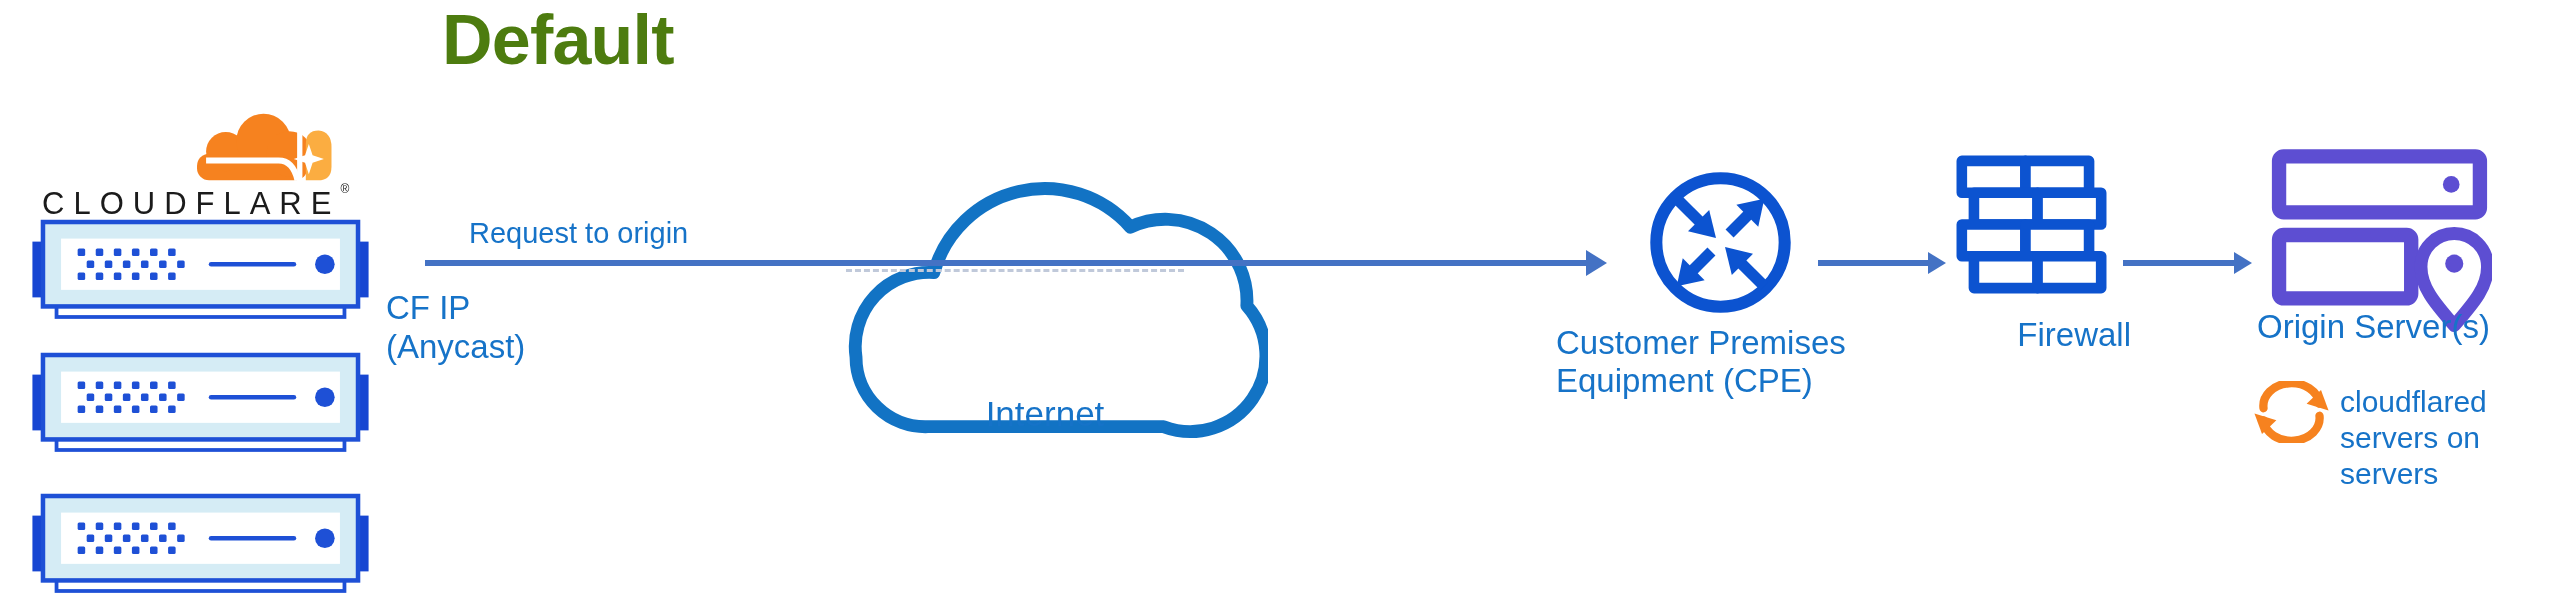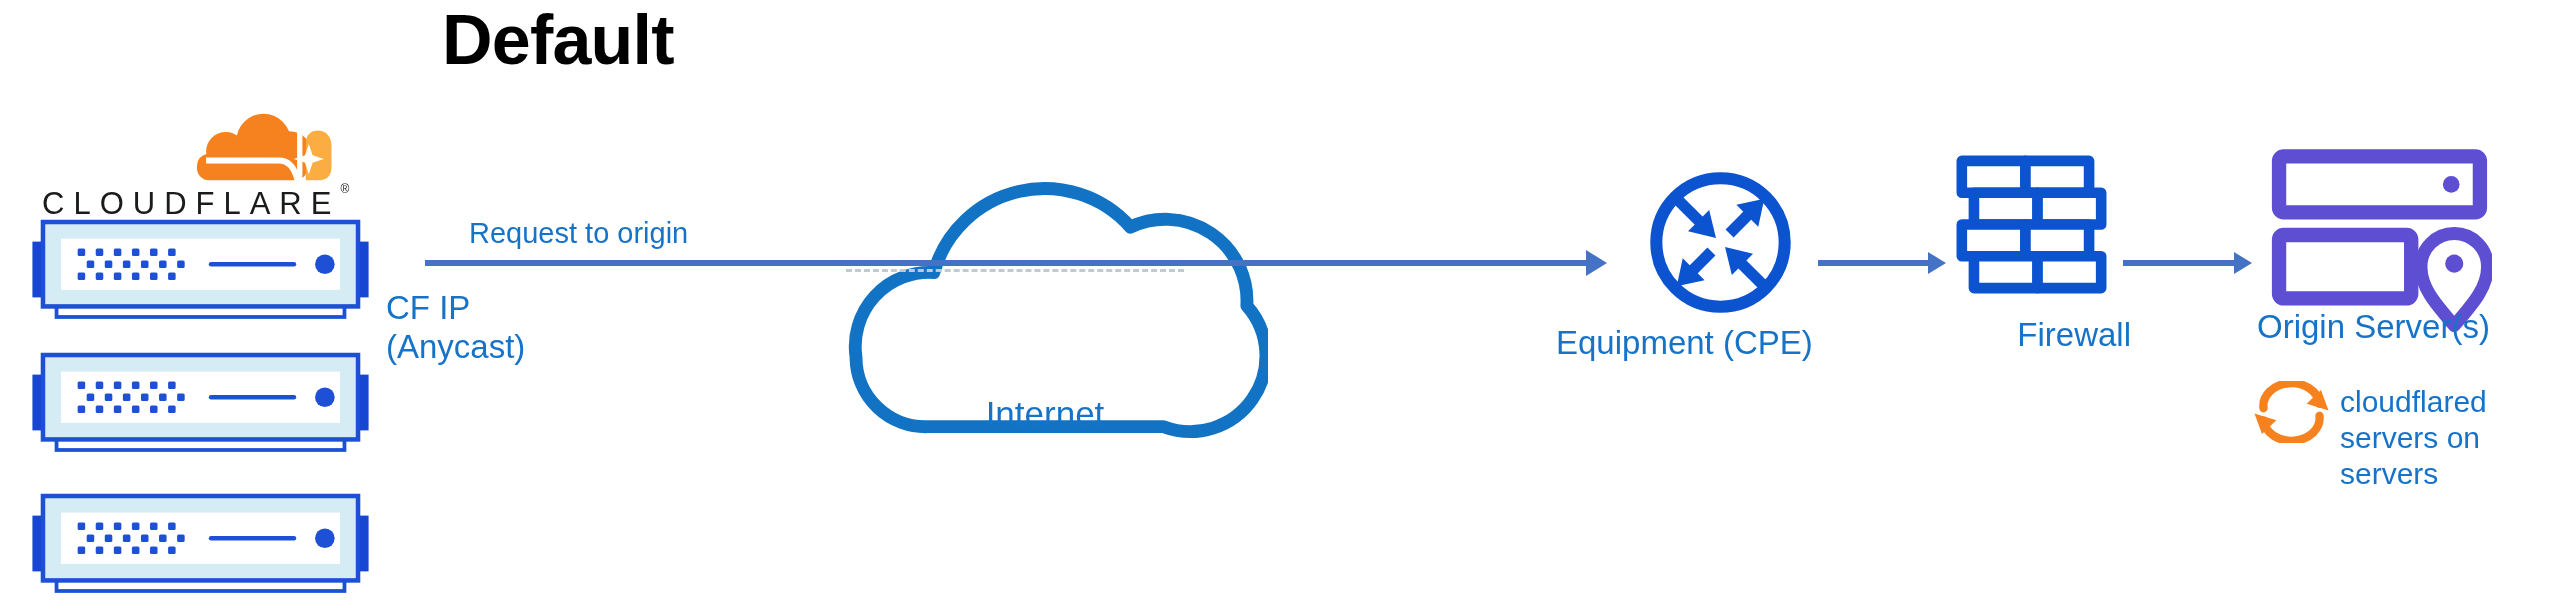--- a/index.html
+++ b/index.html
@@ -3,21 +3,21 @@
 <meta charset="utf-8">
 <style>
   html,body{margin:0;padding:0;background:#ffffff;}
   .canvas{
     position:relative;width:2576px;height:614px;background:#ffffff;overflow:hidden;
     font-family:"Liberation Sans", sans-serif;
   }
   .abs{position:absolute;}
   .title{
     left:442px;top:0px;font-size:70px;font-weight:600;letter-spacing:-0.8px;
-    color:#000000;
+    color:#4d7c0f;
   }
   .blue-label{color:#1673C8;font-size:33px;line-height:39px;}
   .wordmark{
     left:42px;top:182px;font-size:31px;font-weight:400;letter-spacing:9px;
     color:#1B1B1B;white-space:nowrap;
   }
   .wordmark sup{font-size:12px;letter-spacing:0;vertical-align:21px;}
   .line{background:#4472C4;height:6px;}
   .arrowhead{
     width:0;height:0;border-top:13px solid transparent;border-bottom:13px solid transparent;
@@ -168,20 +168,21 @@
       <polygon points="90,90 81,53 53,81" stroke="none"></polygon>
       <line x1="108" y1="84" x2="134" y2="58"></line>
       <polygon points="154,38 146,75 117,46" stroke="none"></polygon>
       <line x1="84" y1="108" x2="58" y2="134"></line>
       <polygon points="38,154 46,117 75,146" stroke="none"></polygon>
       <line x1="124" y1="124" x2="154" y2="154"></line>
       <polygon points="102,102 111,139 139,111" stroke="none"></polygon>
     </g>
   </svg>
   <div class="abs blue-label cpe-label">
+    <div>Customer Premises</div>
     <div>Equipment (CPE)</div>
   </div>
 
   <div class="abs line" style="left:1818px;top:260px;width:114px;"></div>
   <div class="abs arrowhead small" style="left:1928px;top:252px;"></div>
 
   <svg class="abs" style="left:1955px;top:154px;" width="153" height="141" viewBox="0 0 202 186">
     <g fill="#ffffff" stroke="#0C53D0" stroke-width="14" stroke-linejoin="round">
       <rect x="9" y="9" width="84" height="42"></rect>
         <rect x="93" y="9" width="84" height="42"></rect>

